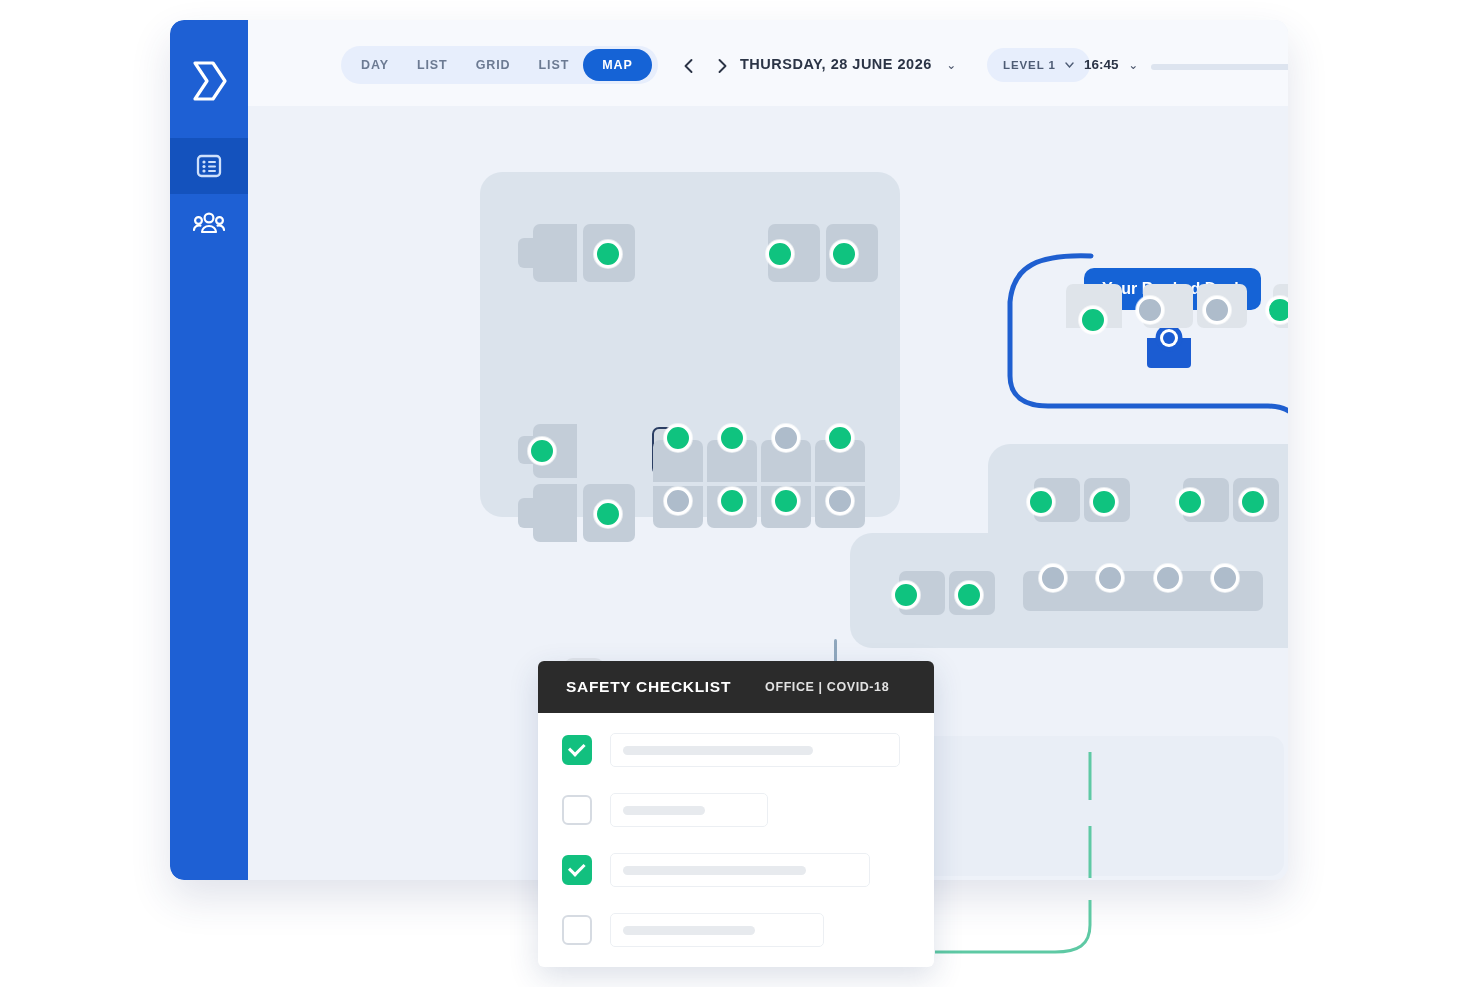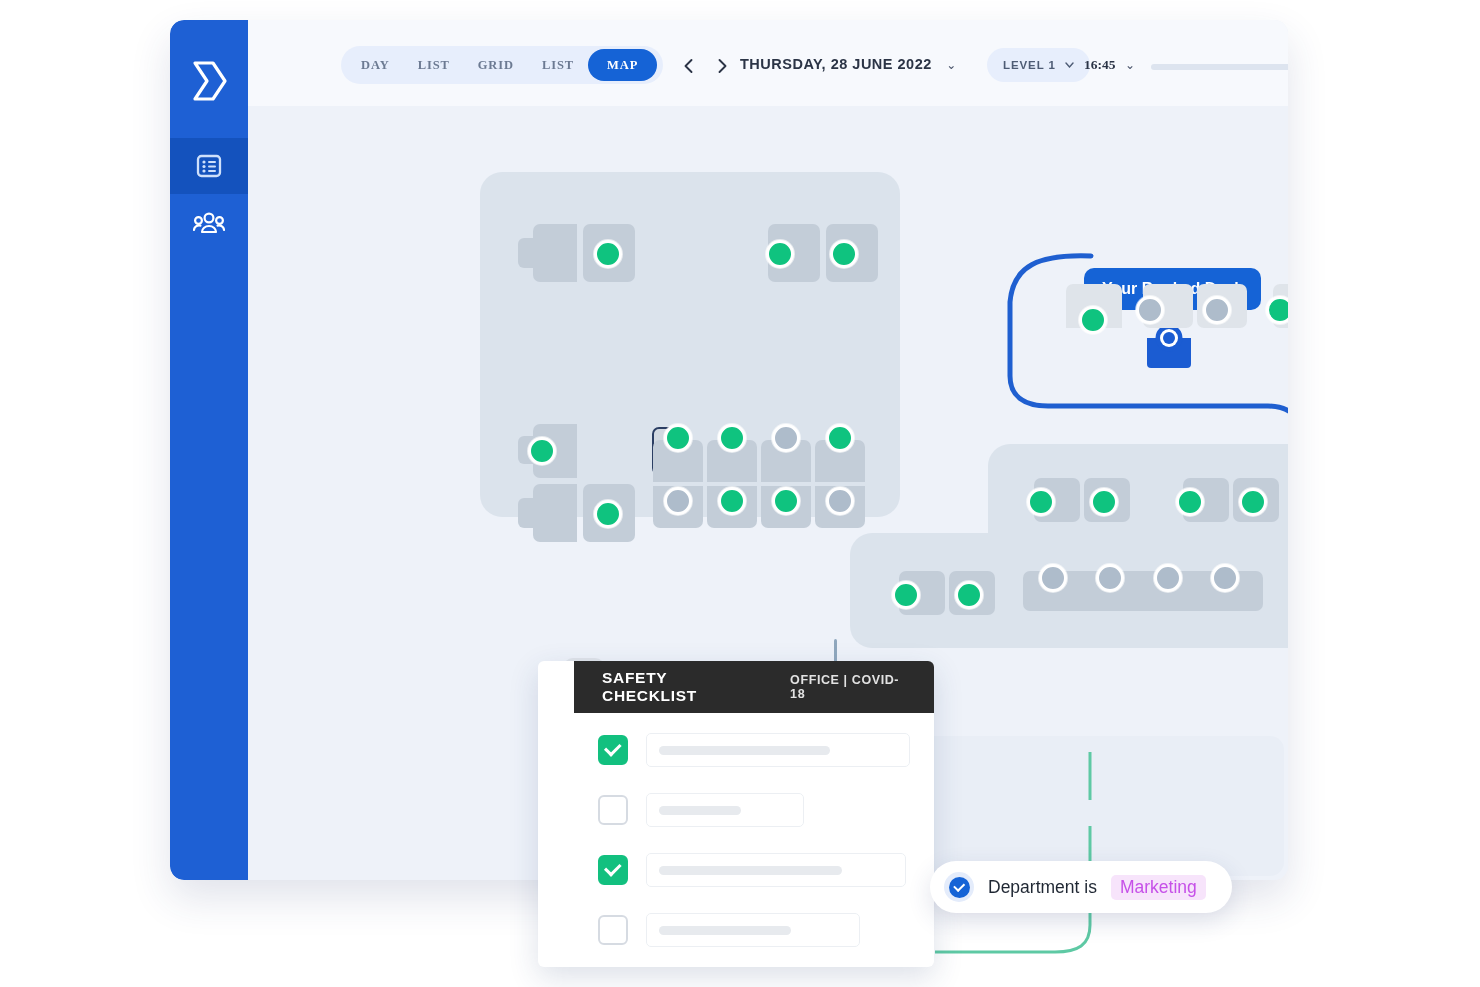--- a/index.html
+++ b/index.html
@@ -26,21 +26,21 @@
   .side-item.i1{ top:118px; }
   .side-item.i2{ top:176px; }
 
   
   .topbar{
     position:absolute; left:78px; top:0; right:0; height:86px;
     background:#f7f9fd;
   }
   .seg{
     position:absolute; left:93px; top:26px; height:38px;
-    background:#e7eefc; border-radius:19px; display:flex; align-items:center; padding:0 6px;font-family:Liberation Serif, serif;
+    background:#e7eefc; border-radius:19px; display:flex; align-items:center; padding:0 6px;
   }
   .seg-item{
     font-size:12.5px; font-weight:700; letter-spacing:.9px; color:#6c7a92;
     padding:0 14px; height:30px; line-height:30px; border-radius:15px; cursor:pointer; white-space:nowrap;
   }
   .seg-item.active{ background:#1563d6; color:#fff; padding:0 19px; height:32px; line-height:32px; border-radius:16px;}
 
   .navarrow{ position:absolute; top:38px; width:16px; height:16px; cursor:pointer;}
   .navarrow.prev{ left:433px; }
   .navarrow.next{ left:466px; }
@@ -51,21 +51,21 @@
   }
   .caret{ display:inline-block; margin-left:10px; color:#49536a; font-size:12px; font-weight:400;}
 
   .levelpill{
     position:absolute; left:739px; top:28px; height:34px; background:#e7eefc; border-radius:17px;
     padding:0 16px; display:flex; align-items:center; gap:9px; cursor:pointer;
   }
   .levelpill span.txt{ font-size:11.5px; font-weight:700; letter-spacing:.9px; color:#4e5c75; white-space:nowrap;}
 
   .timelabel{
-    position:absolute; left:836px; top:37px; font-size:13.5px; font-weight:700; color:#2b3446; cursor:pointer; white-space:nowrap;font-family:Liberation Serif, serif;
+    position:absolute; left:836px; top:37px; font-size:13.5px; font-weight:700; color:#2b3446; cursor:pointer; white-space:nowrap;
   }
   .slider{ position:absolute; left:903px; top:44px; width:195px; height:6px; background:#dde4ef; border-radius:3px; cursor:pointer;}
 
   
   .canvas{
     position:absolute; left:78px; top:86px; right:0; bottom:0; background:#eef2f9; overflow:hidden;
   }
 
   .zone{ position:absolute; background:#dbe3ec; border-radius:22px; }
   .zone.z1{ left:232px; top:66px; width:420px; height:345px; }
@@ -117,21 +117,21 @@
   .divider-v{ position:absolute; left:586px; top:533px; width:3px; height:184px; background:#8fa7bd; border-radius:2px;}
   .divider-h{ position:absolute; left:385px; top:726px; width:205px; height:3px; background:#8fa7bd; border-radius:2px;}
 
   
   .path-svg{ position:absolute; left:0; top:0; width:100%; height:100%; pointer-events:none;}
 
   
   .checklist{
     position:absolute; left:538px; top:661px; width:396px; height:306px;
     background:#fff; border-radius:6px; box-shadow:0 10px 30px rgba(40,60,110,.16);
-    overflow:hidden; z-index:40;padding-left:36px;
+    overflow:hidden; z-index:40;
   }
   .cl-head{
     height:52px; background:#2b2b2b; display:flex; align-items:center; padding:0 28px; gap:34px;
   }
   .cl-title{ color:#fff; font-size:15.5px; font-weight:700; letter-spacing:.7px;}
   .cl-sub{ color:#e2e2e2; font-size:12.5px; font-weight:700; letter-spacing:.6px;}
   .cl-body{ padding:20px 24px 0 24px;}
   .cl-row{ display:flex; align-items:center; gap:18px; margin-bottom:26px;}
   .cb{ width:30px; height:30px; border-radius:6px; border:2px solid #d6dbe2; background:#fff; flex:0 0 auto; cursor:pointer;
        display:flex; align-items:center; justify-content:center;}
@@ -219,21 +219,21 @@
           <path d="M10.5 2 L4.5 8 L10.5 14" fill="none" stroke="#2b3446" stroke-width="1.9" stroke-linecap="round" stroke-linejoin="round"></path>
         </svg>
       </div>
       <div class="navarrow next">
         <svg width="16" height="16" viewBox="0 0 16 16">
           <path d="M5.5 2 L11.5 8 L5.5 14" fill="none" stroke="#2b3446" stroke-width="1.9" stroke-linecap="round" stroke-linejoin="round"></path>
         </svg>
       </div>
 
       <div class="datelabel">
-        <span>THURSDAY, 28 JUNE 2022</span>
+        <span>THURSDAY, 28 JUNE 2026</span>
         <span class="caret">⌄</span>
       </div>
 
       <div class="levelpill">
         <span class="txt">LEVEL 1</span>
         <svg width="9" height="6" viewBox="0 0 9 6">
           <path d="M1 1 L4.5 5 L8 1" fill="none" stroke="#4e5c75" stroke-width="1.4" stroke-linecap="round"></path>
         </svg>
       </div>
 
@@ -430,21 +430,14 @@
         <div class="field" style="width:214px">
           <div class="bar" style="width:70%"></div>
         </div>
       </div>
 
     </div>
   </div>
 
 
 
-  <div class="infocard c3">
-    <div class="chk">
-        <i></i>
-      </div>
-    <span>Department is</span>
-    <span class="tag purple">Marketing</span>
-  </div>
 
 </div>
 
 </body></html>

